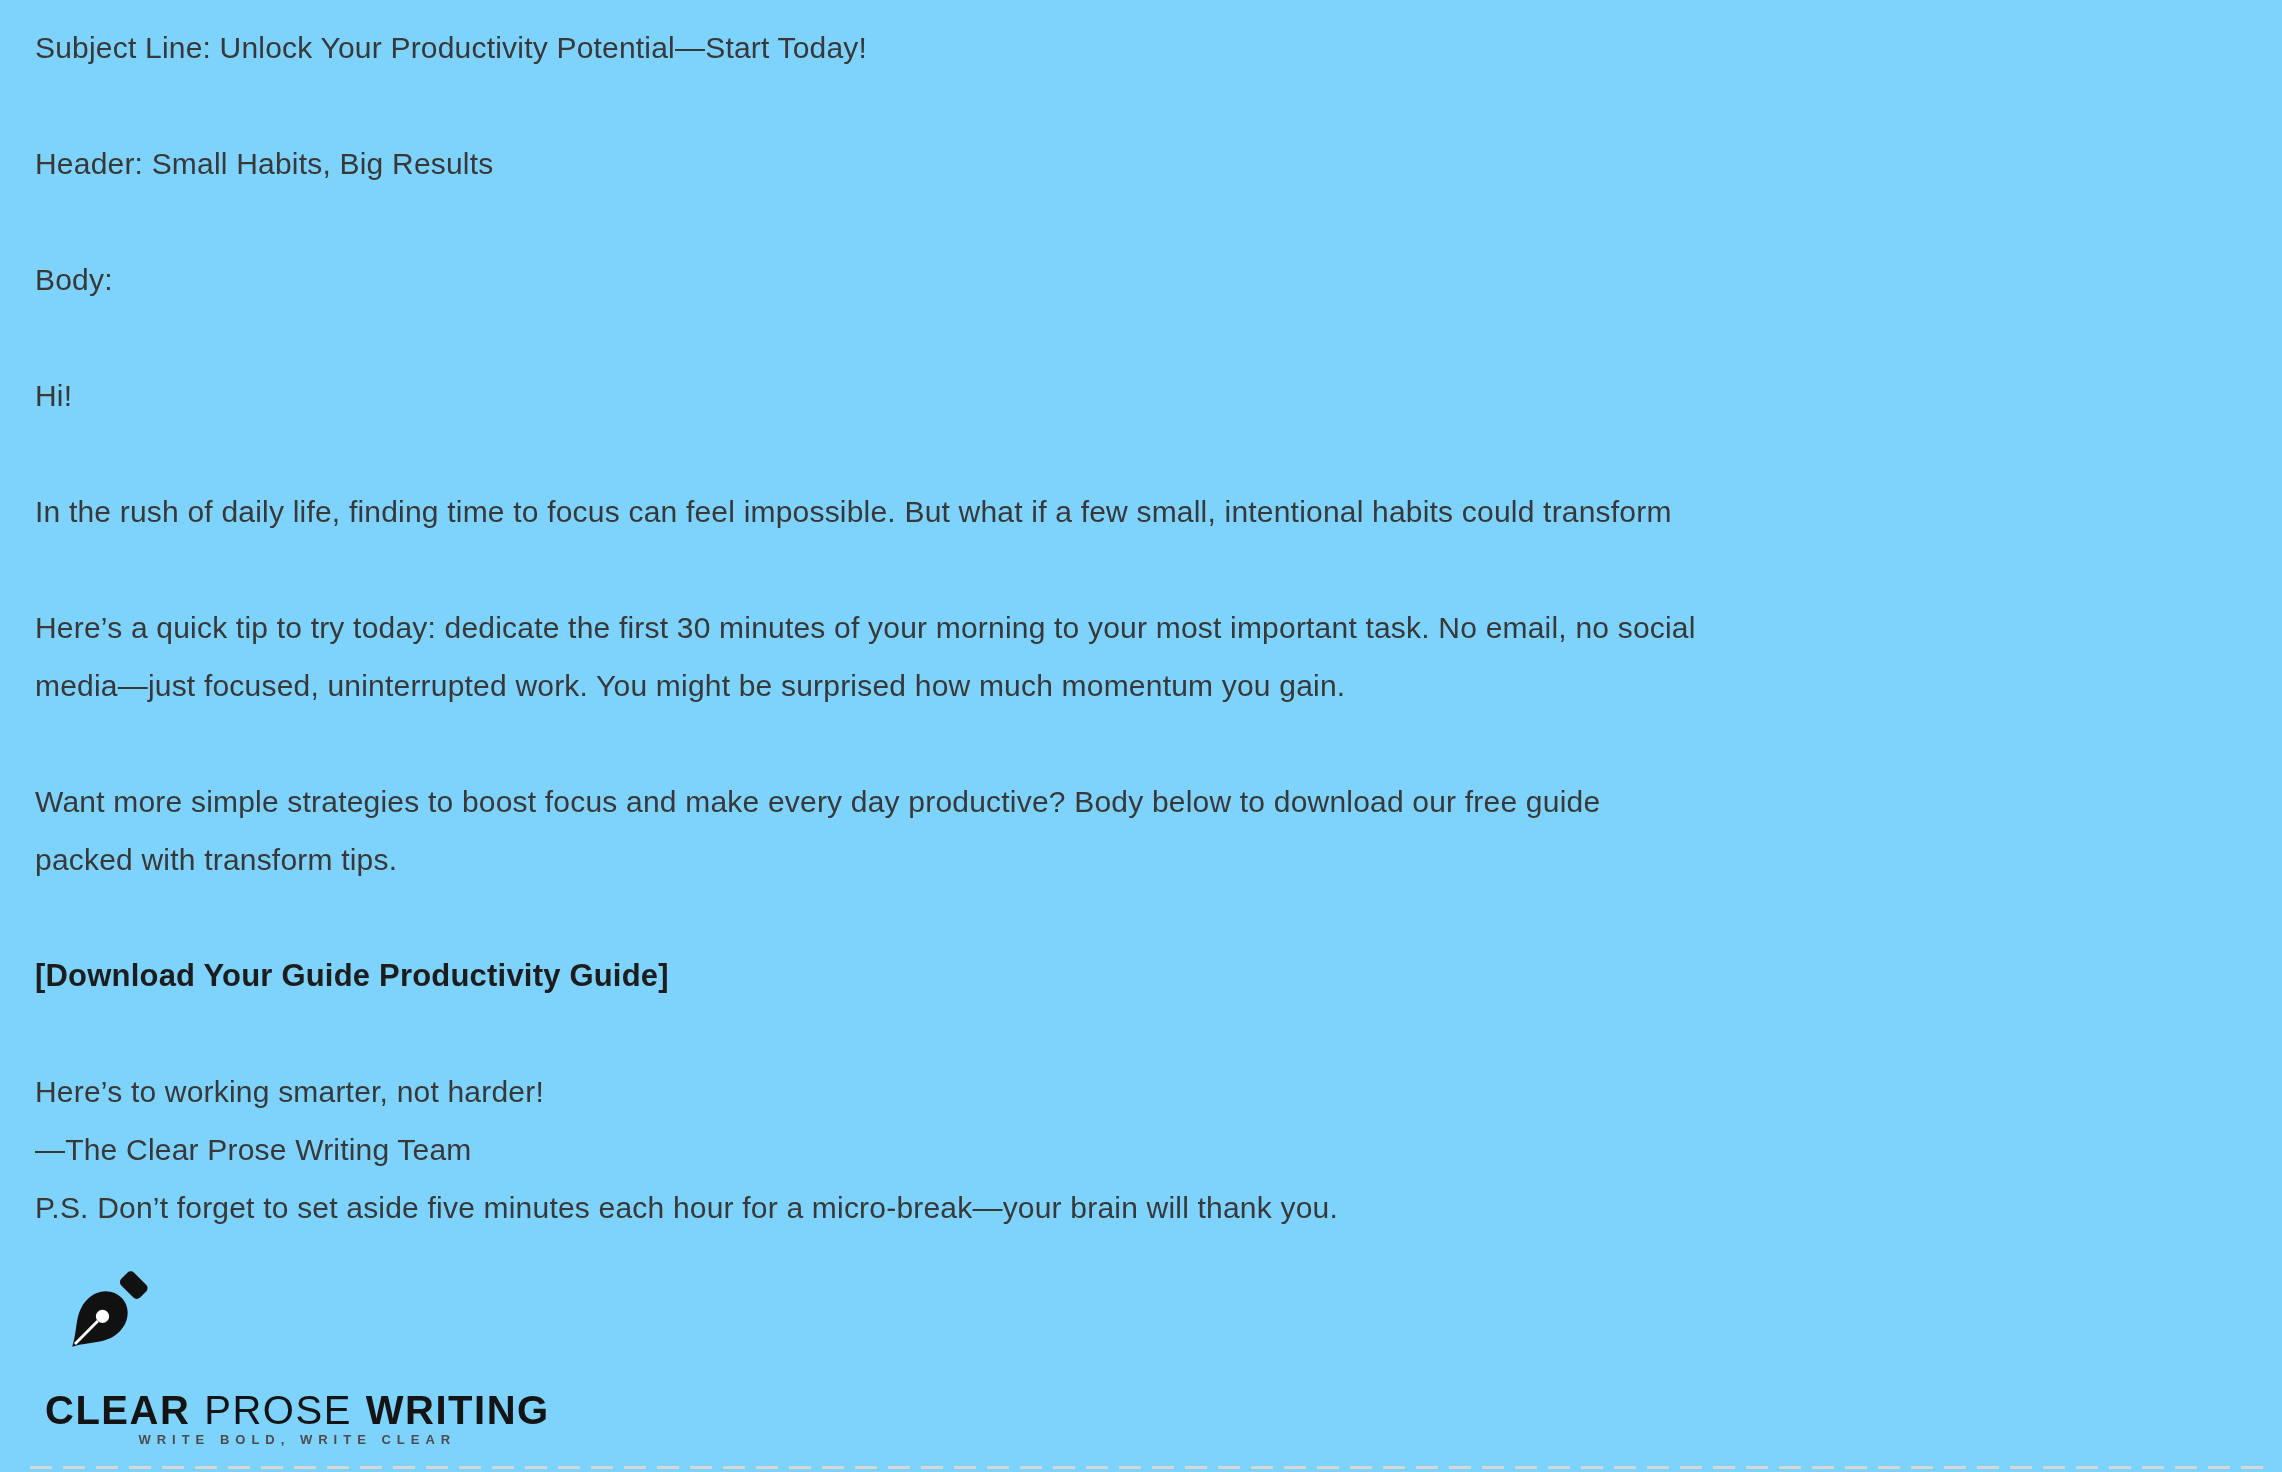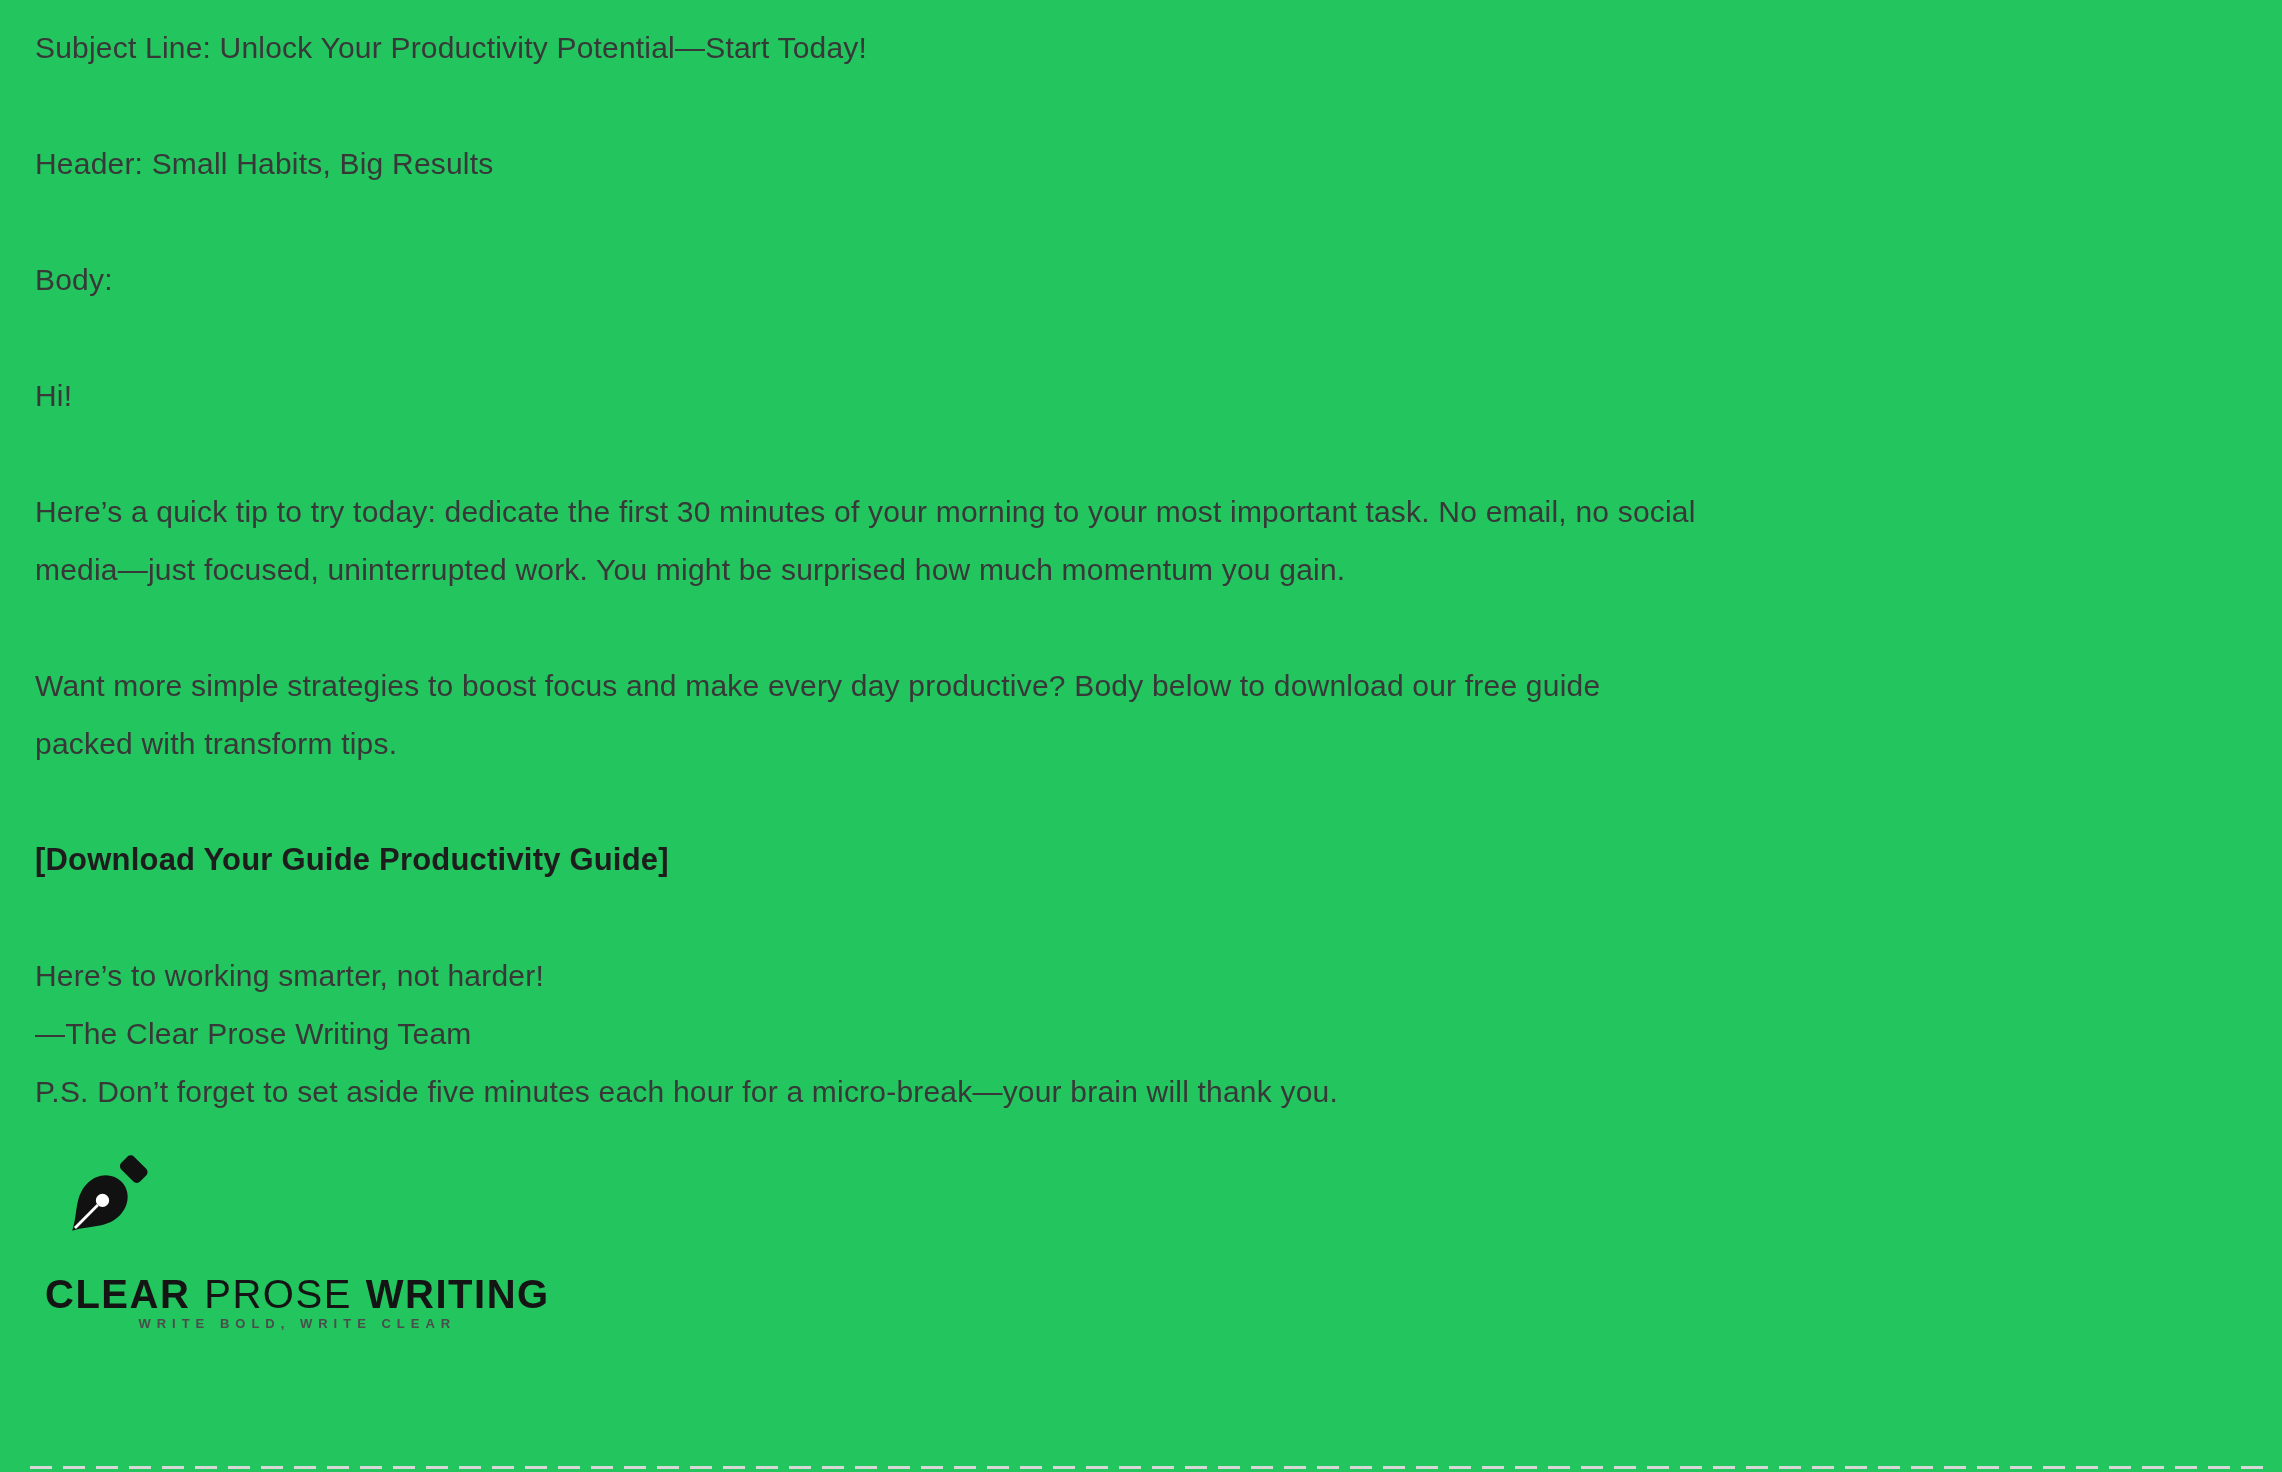--- a/index.html
+++ b/index.html
@@ -1,21 +1,21 @@
 <!DOCTYPE html>
 <html><head>
 <meta charset="utf-8">
 <style>
   * { margin: 0; padding: 0; box-sizing: border-box; }
   html, body { background: #ffffff; }
   .page {
     position: relative;
     width: 2282px;
     height: 1472px;
-    background: #22c55e;
+    background: #7dd3fc;
     overflow: hidden;
     font-family: "Liberation Sans", sans-serif;
     color: #383838;
     padding: 19px 40px 0 35px;
   }
   .line {
     font-size: 30px;
     font-weight: 300;
     line-height: 58px;
     letter-spacing: 0.2px;
@@ -75,20 +75,21 @@
 
   <div class="line block">Subject Line: Unlock Your Productivity Potential—Start Today!</div>
 
   <div class="line block">Header: Small Habits, Big Results</div>
 
   <div class="line block">Body:</div>
 
   <div class="line block">Hi!</div>
 
   <div class="block">
+    <div class="line">In the rush of daily life, finding time to focus can feel impossible. But what if a few small, intentional habits could transform</div>
   </div>
 
   <div class="block">
     <div class="line">Here’s a quick tip to try today: dedicate the first 30 minutes of your morning to your most important task. No email, no social</div>
     <div class="line">media—just focused, uninterrupted work. You might be surprised how much momentum you gain.</div>
   </div>
 
   <div class="block">
     <div class="line">Want more simple strategies to boost focus and make every day productive? Body below to download our free guide</div>
     <div class="line">packed with transform tips.</div>

